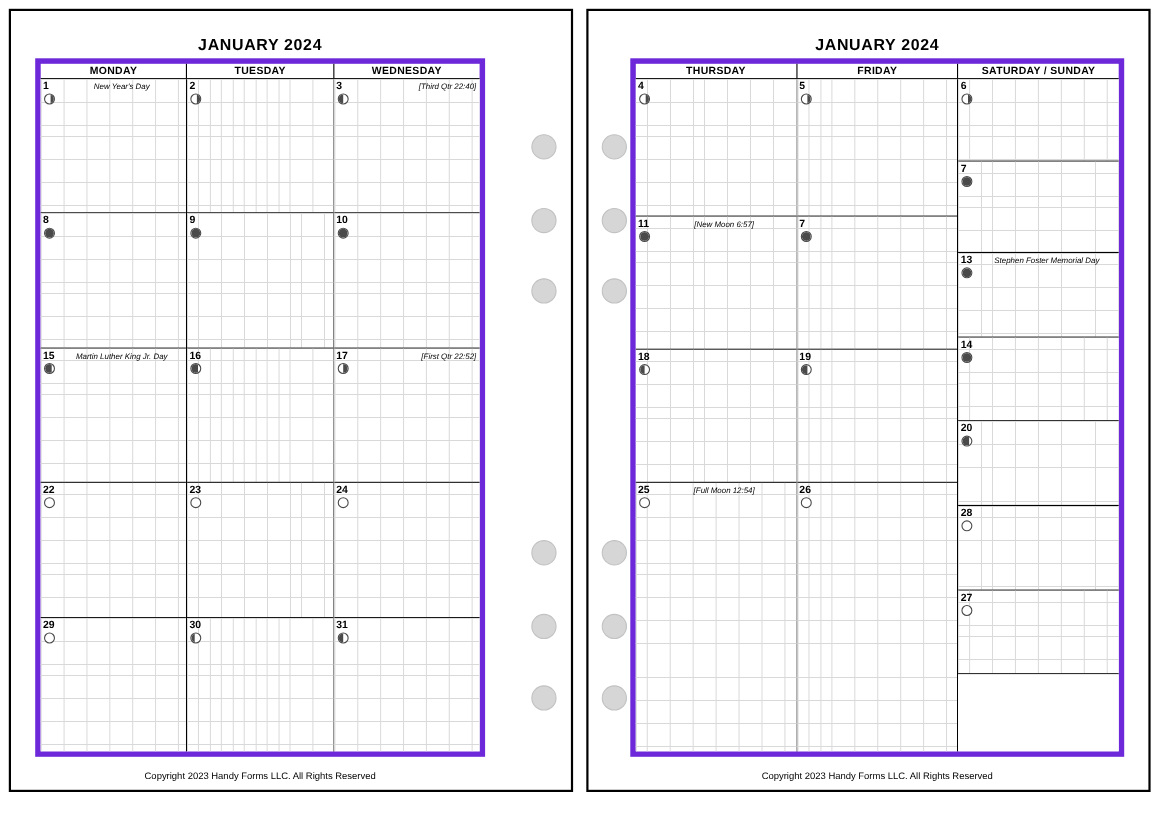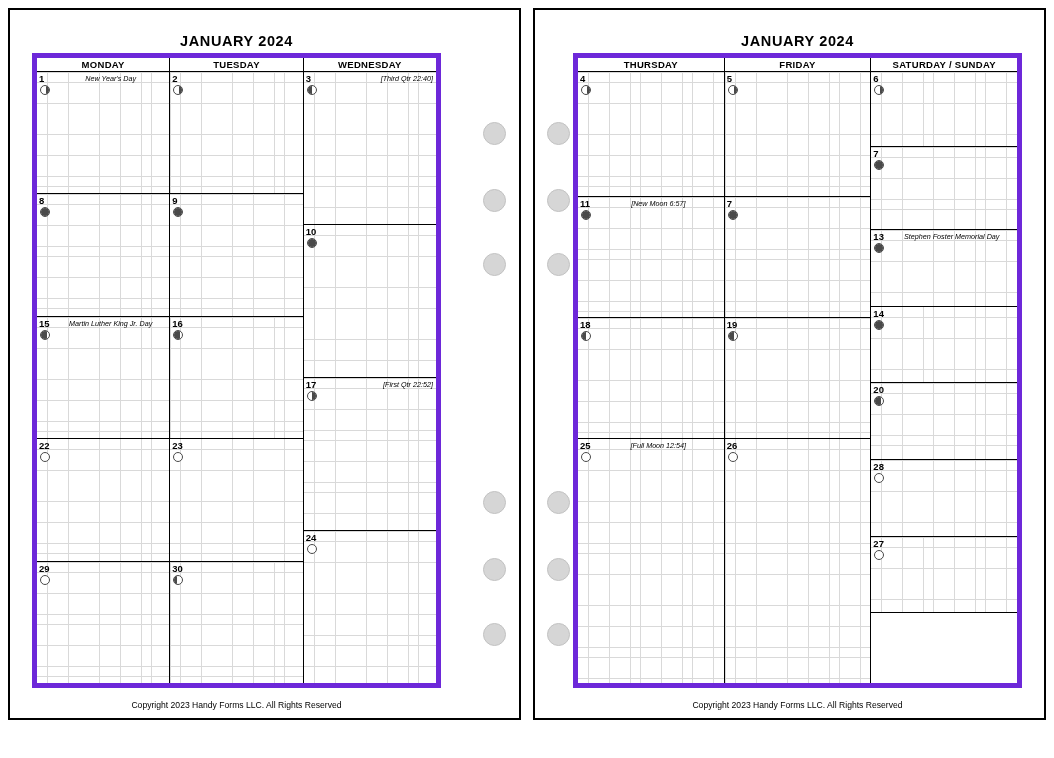--- a/index.html
+++ b/index.html
@@ -276,20 +276,27 @@
               <span class="note right">[First Qtr 22:52]</span>
               <span class="moon first">
                   <i></i>
                 </span>
             </div>
             <div class="day" style="flex:1 1 0">
               <span class="daynum">24</span>
               <span class="note right"></span>
               <span class="moon new"></span>
             </div>
+            <div class="day" style="flex:1 1 0">
+              <span class="daynum">31</span>
+              <span class="note right"></span>
+              <span class="moon last">
+                  <i></i>
+                </span>
+            </div>
           </div>
 
         </div>
       </div>
     </div>
 
     <div class="copyright">Copyright 2023 Handy Forms LLC. All Rights Reserved</div>
 
     <div class="hole" style="left:473px; top:112px;"></div>
     <div class="hole" style="left:473px; top:179px;"></div>

